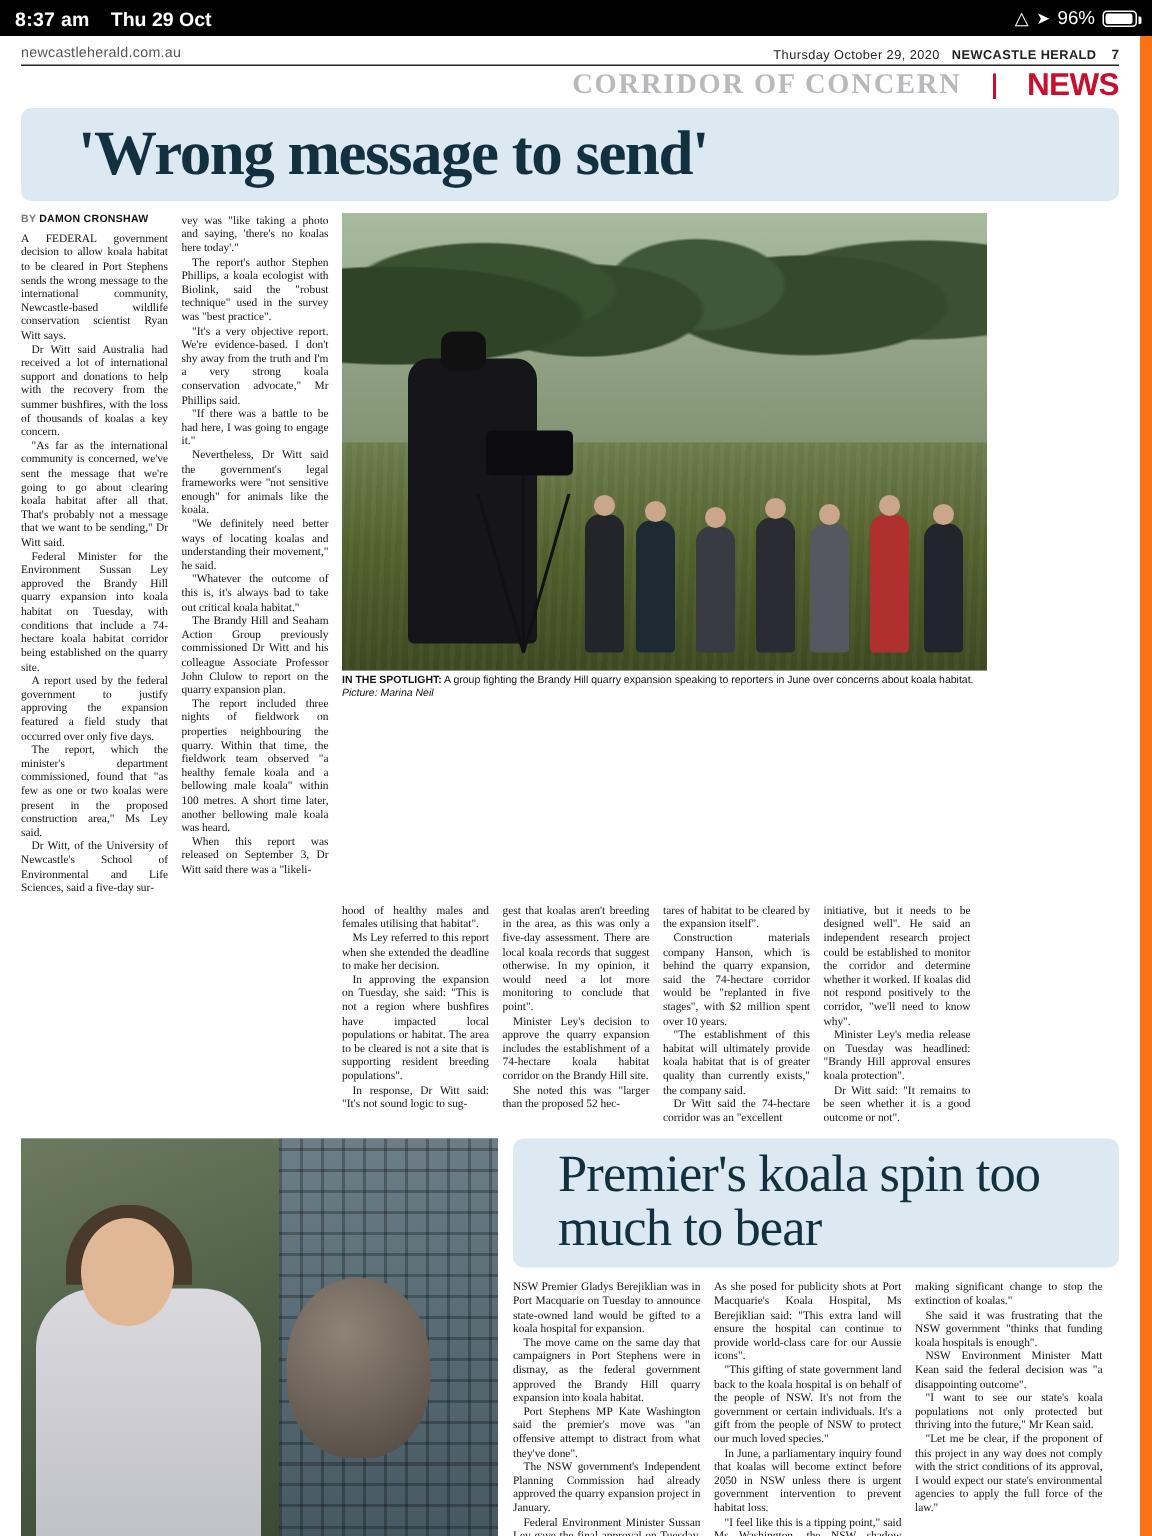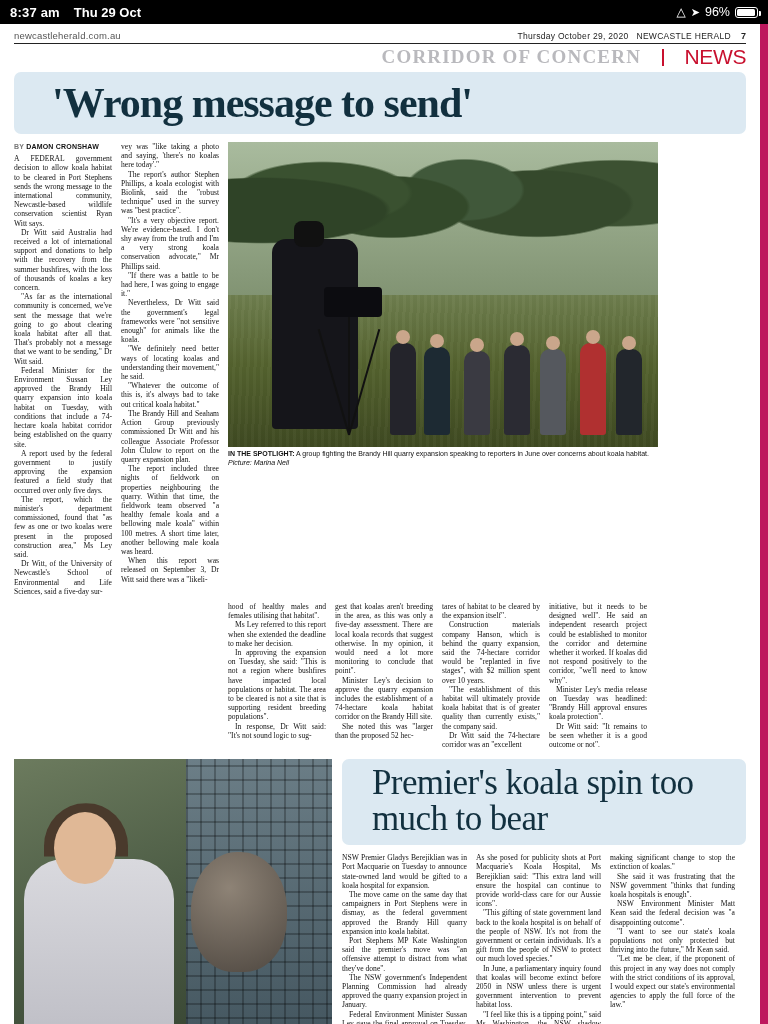--- a/index.html
+++ b/index.html
@@ -5,21 +5,21 @@
   * { box-sizing: border-box; }
   html, body {
     margin: 0; padding: 0;
     width: 768px; height: 1024px;
     background: #000;
     font-family: "Liberation Serif", serif;
   }
   #screen {
     position: relative;
     width: 768px; height: 1024px;
-    background: #be185d;
+    background: #f97316;
     overflow: hidden;
   }
 
   
   #statusbar {
     position: absolute; top: 0; left: 0;
     width: 768px; height: 24px;
     background: #000;
     color: #fff;
     font-family: "Liberation Sans", sans-serif;
@@ -69,21 +69,21 @@
   }
   .masthead .dateline {
     margin-left: auto;
     font-family: "Liberation Sans", sans-serif;
     font-size: 8.5px; color: #222; font-weight: normal;
     letter-spacing: .3px;
     padding-right: 8px;
   }
   .masthead .paper {
     font-family: "Liberation Sans", sans-serif;
-    font-size: 8.5px; color: #222; font-weight: normal; letter-spacing: .3px;
+    font-size: 8.5px; color: #222; font-weight: bold; letter-spacing: .3px;
   }
   .masthead .pageno {
     font-family: "Liberation Sans", sans-serif;
     font-size: 9px; color: #222; font-weight: bold; margin-left: 10px;
   }
 
   
   .sectionbar {
     display: flex; align-items: center; justify-content: flex-end;
     height: 22px; margin-top: 2px; gap: 14px;
@@ -91,21 +91,21 @@
   .sectionbar .corridor {
     font-family: "Liberation Serif", serif;
     font-size: 19px; letter-spacing: 1.2px;
     color: #b9b9bd; font-weight: bold;
   }
   .sectionbar .divider {
     width: 1.5px; height: 17px; background: #c8102e; margin: 0 7px;
   }
   .sectionbar .news {
     font-family: "Liberation Sans", sans-serif;
-    font-size: 21px; font-weight: normal; color: #c8102e;
+    font-size: 21px; font-weight: bold; color: #c8102e;
     letter-spacing: -.4px;
   }
 
   
   .headline-band {
     margin-top: 4px;
     background: #dce9f2;
     border-radius: 7px;
     height: 62px;
     display: flex; align-items: center;

